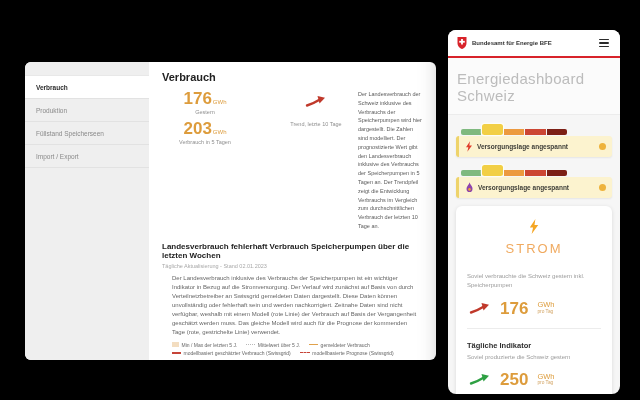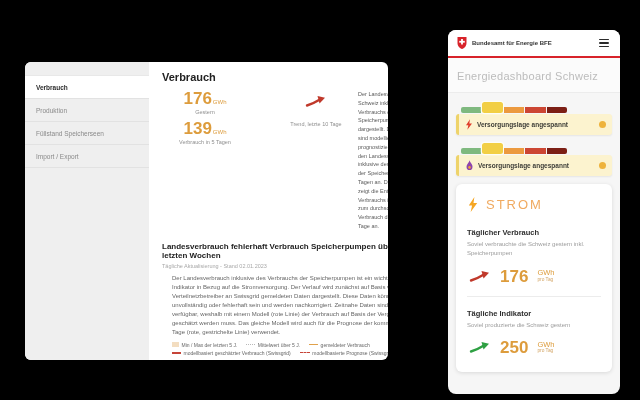--- a/index.html
+++ b/index.html
@@ -3,21 +3,21 @@
 <meta charset="utf-8">
 <style>
   html,body{margin:0;padding:0;}
   body{
     width:640px;height:400px;background:#000;overflow:hidden;position:relative;
     font-family:"Liberation Sans","DejaVu Sans",sans-serif;
     -webkit-font-smoothing:antialiased;
   }
   
   .desktop{
-    position:absolute;left:25px;top:62px;width:363px;height:298px;
+    position:absolute;left:25px;top:62px;width:411px;height:298px;
     background:#fff;border-radius:6px;box-shadow:0 10px 26px rgba(0,0,0,.55);
     display:flex;overflow:hidden;
   }
   .sidebar{width:124px;background:#efefef;padding-top:13px;box-sizing:border-box;flex:none;}
   .side-item{
     padding:8px 11px 7px;font-size:6.5px;color:#8a8a8a;
     border-bottom:1px solid #e2e2e2;cursor:pointer;
   }
   .side-item.active{background:#fff;color:#2c2c2c;font-weight:bold;border-top:1px solid #e8e8e8;}
   .main{flex:1;padding:9px 14px 8px 13px;box-sizing:border-box;}
@@ -51,40 +51,40 @@
     overflow:hidden;box-sizing:border-box;
   }
   .m-header{
     height:26px;background:#fff;border-bottom:2px solid #d8232a;
     display:flex;align-items:center;padding:0 9px;gap:5px;
   }
   .m-brand{font-size:6px;font-weight:bold;color:#333;}
   .hamburger{margin-left:auto;display:flex;flex-direction:column;gap:2px;cursor:pointer;padding:2px;}
   .hamburger span{display:block;width:10px;height:1.6px;background:#2b2b2b;border-radius:1px;}
   .m-title-block{background:#fbfbfb;padding:12px 9px 10px;border-bottom:1px solid #ececec;}
-  .m-title{font-size:11px;font-weight:400;color:#bcbcbc;letter-spacing:.3px;}
+  .m-title{font-size:15px;font-weight:400;color:#bcbcbc;letter-spacing:.3px;}
   .alerts{padding:9px 8px 0;}
   .alert-block{margin-bottom:8px;}
   .gauge{width:106px;margin:0 0 0 5px;display:flex;gap:1px;align-items:flex-end;height:11px;}
   .gseg{flex:1;height:6px;}
   .gseg:first-child{border-radius:2px 0 0 2px;}
   .gseg:last-child{border-radius:0 2px 2px 0;}
   .gseg-active{height:11px;border-radius:2.5px;box-shadow:0 0 0 1.2px #fdfdf6;}
   .banner{
     margin-top:1px;background:#fcf3cf;border-left:3px solid #eed36a;border-radius:3px;
     display:flex;align-items:center;gap:4px;padding:5px 6px;cursor:pointer;
     box-shadow:0 1px 2px rgba(0,0,0,.07);
   }
   .banner-label{font-size:6.5px;font-weight:bold;color:#3e3e38;}
   .info-dot{width:7px;height:7px;border-radius:50%;background:#eeb33c;margin-left:auto;flex:none;cursor:pointer;}
   .strom-card{
     margin:5px 8px 10px;background:#fff;border-radius:6px;
     box-shadow:0 1px 4px rgba(0,0,0,.12);padding:13px 11px 12px;min-height:180px;box-sizing:border-box;
   }
-  .strom-head{display:flex;align-items:center;gap:7px;margin-bottom:16px;}
+  .strom-head{display:flex;align-items:center;gap:7px;margin-bottom:16px;flex-direction:column;}
   .strom-title{font-size:13px;color:#f0aa60;letter-spacing:2px;font-weight:400;}
   .m-sec-heading{font-size:7.5px;font-weight:bold;color:#2e2e2e;margin-bottom:3px;}
   .m-sec-sub{font-size:6px;color:#9c9c9c;line-height:1.55;margin-bottom:9px;}
   .value-row{display:flex;align-items:center;gap:9px;margin:2px 0 4px 2px;}
   .big-val{font-size:17px;font-weight:bold;color:#dd9c3c;line-height:1;}
   .unit-stack{line-height:1;}
   .unit-gwh{font-size:7.5px;color:#dd9c3c;}
   .unit-sub{font-size:4.8px;color:#d3a565;margin-top:1px;}
   .m-divider{border-top:1px solid #ececec;margin:11px 0 12px;}
 </style>
@@ -100,21 +100,21 @@
   </div>
   <div class="main">
     <div class="main-title">Verbrauch</div>
     <div class="stats-row">
       <div class="stats-col">
         <div class="stat">
           <div class="stat-num"><span>176</span><span class="unit">GWh</span></div>
           <div class="stat-label">Gestern</div>
         </div>
         <div class="stat">
-          <div class="stat-num"><span>139</span><span class="unit">GWh</span></div>
+          <div class="stat-num"><span>203</span><span class="unit">GWh</span></div>
           <div class="stat-label">Verbrauch in 5 Tagen</div>
         </div>
       </div>
       <div class="trend-col">
         <svg width="22" height="13" viewBox="0 0 22 13">
           <path d="M2,10.5 C7,9 10,7.5 14,5" stroke="#c0392b" stroke-width="2.4" fill="none" stroke-linecap="round"></path>
           <polygon points="12.5,1 20,2.8 14.5,8.5" fill="#c0392b"></polygon>
         </svg>
         <div class="trend-label">Trend, letzte 10 Tage</div>
       </div>
@@ -226,21 +226,20 @@
     </div>
   </div>
   <div class="strom-card">
     <div class="strom-head">
       <svg width="12" height="15" viewBox="0 0 12 16">
         <polygon points="7.5,0 1.5,9 5,9 3.5,16 10.5,6.5 6.5,6.5" fill="#f5a623"></polygon>
       </svg>
       <span class="strom-title">STROM</span>
     </div>
     <div>
-      <div class="m-sec-heading">Täglicher Verbrauch</div>
       <div class="m-sec-sub">Soviel verbrauchte die Schweiz gestern inkl. Speicherpumpen</div>
       <div class="value-row">
         <svg width="22" height="13" viewBox="0 0 22 13">
           <path d="M2,10.5 C7,9 10,7.5 14,5" stroke="#c0392b" stroke-width="2.4" fill="none" stroke-linecap="round"></path>
           <polygon points="12.5,1 20,2.8 14.5,8.5" fill="#c0392b"></polygon>
         </svg>
         <span class="big-val">176</span>
         <span class="unit-stack">
           <div class="unit-gwh">GWh</div>
           <div class="unit-sub">pro Tag</div>

